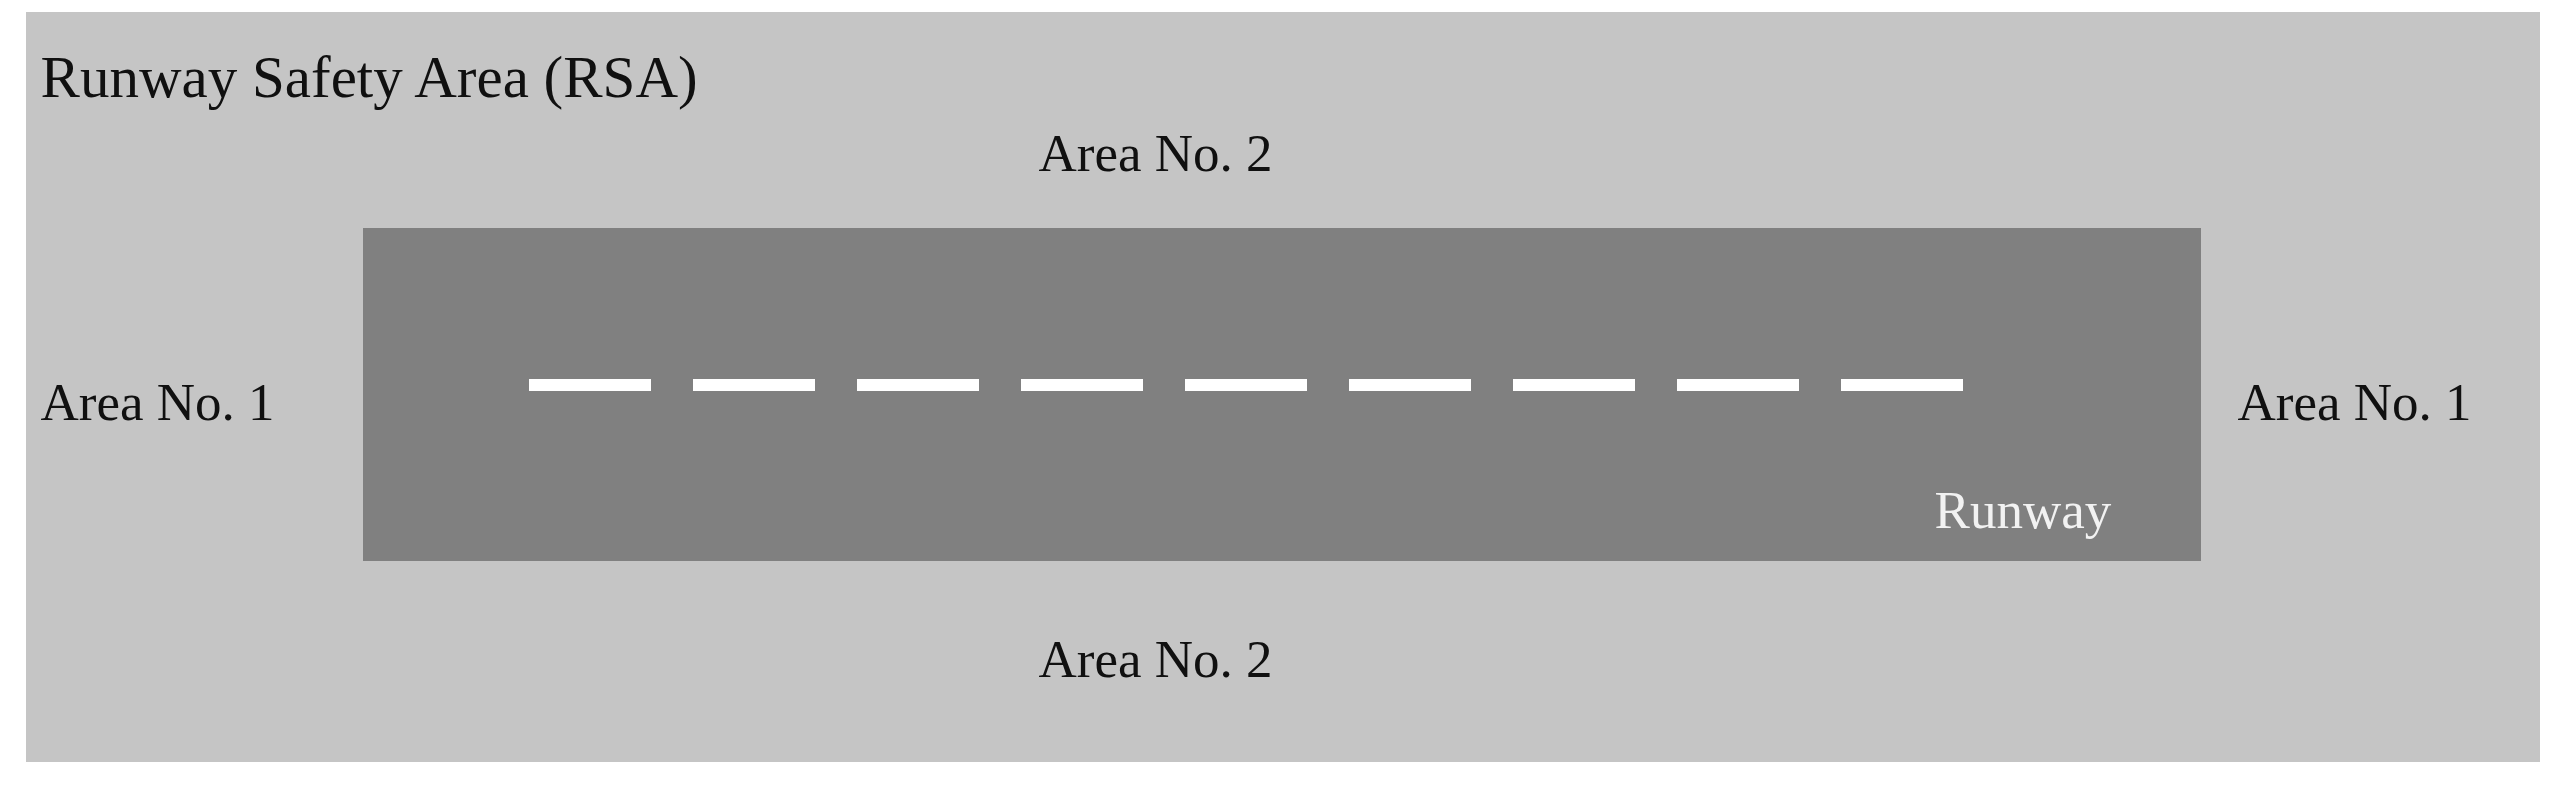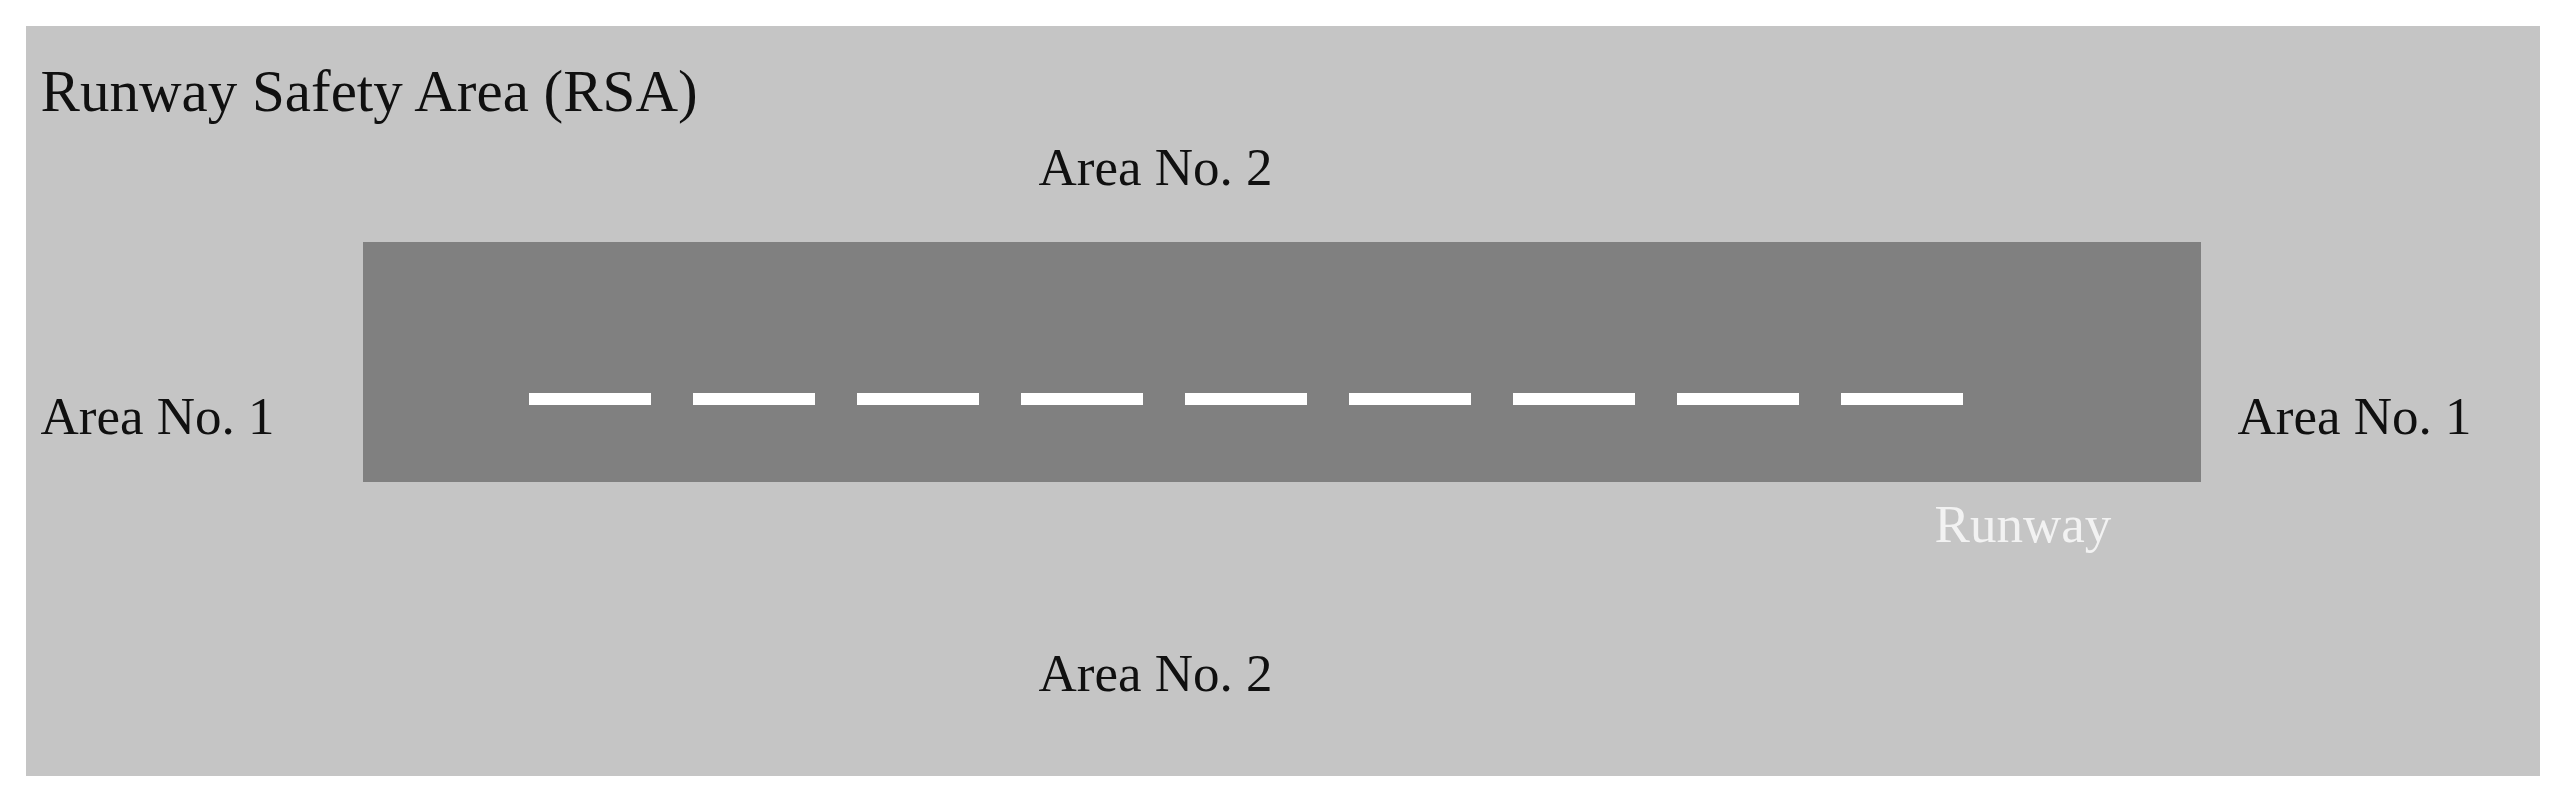--- a/index.html
+++ b/index.html
@@ -15,33 +15,33 @@
     position: relative;
     width: 2576px;
     height: 811px;
     background: #ffffff;
     overflow: hidden;
   }
   
   #rsa-panel {
     position: absolute;
     left: 25.6px;
-    top: 26px;
+    top: 12px;
     width: 2514px;
     height: 750px;
     background: #c5c5c5;
     text-align: center;
   }
   
   #runway-pavement {
     position: absolute;
     left: 337px;   
     top: 216px;    
     width: 1838px;
-    height: 240px;
+    height: 333px;
     background: #808080;
   }
   
   #runway-centerline {
     position: absolute;
     left: 166px;   
     top: 151px;    
     width: 1434px;
     height: 12.4px;
     display: flex;

